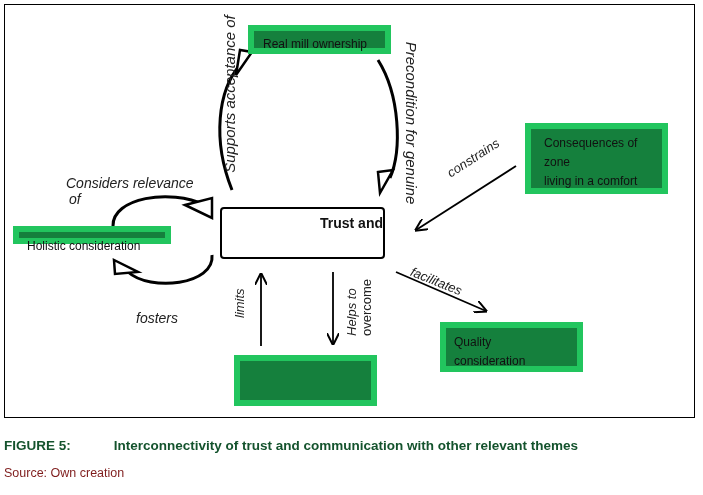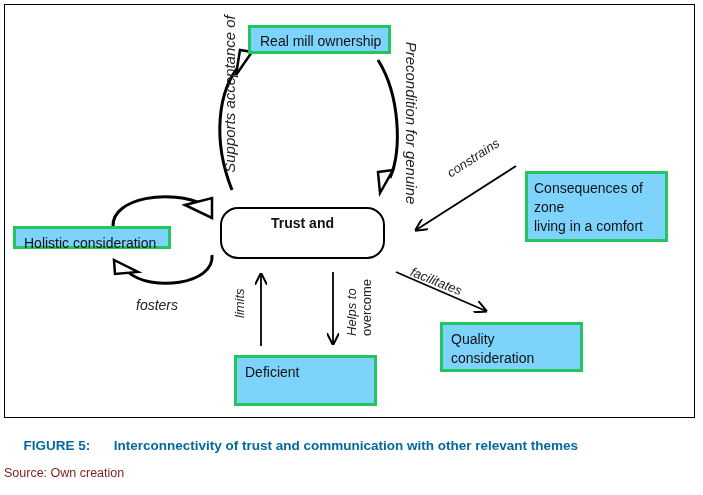--- a/index.html
+++ b/index.html
@@ -1,31 +1,31 @@
 <!DOCTYPE html>
 <html><head>
 <meta charset="utf-8">
 <style>
   html, body { margin: 0; padding: 0; background: #ffffff; }
   body { width: 703px; height: 495px; position: relative; overflow: hidden;
          font-family: "Liberation Sans", sans-serif; color: #111; }
   .frame { position: absolute; left: 4px; top: 4px; width: 691px; height: 414px;
            border: 1.5px solid #000; box-sizing: border-box; }
   svg.dia { position: absolute; left: 0; top: 0; }
-  .box { position: absolute; border: 3px solid #22c55e; background: #7dd3fc;
-         box-sizing: border-box; font-size: 14px; line-height: 19px; color: #111; }
+  .box { position: absolute; border: 6px solid #22c55e; background: #15803d;
+         box-sizing: border-box; font-size: 12px; line-height: 19px; color: #111; }
   .box span { display: block; }
   .center { position: absolute; left: 220px; top: 207px; width: 165px; height: 52px;
-            border: 2.5px solid #000; border-radius: 18px; box-sizing: border-box;
-            text-align: center; font-weight: bold; font-size: 14px; line-height: 20px;
+            border: 2.5px solid #000; border-radius: 4px; box-sizing: border-box;
+            text-align: right; font-weight: bold; font-size: 14px; line-height: 20px;
             padding-top: 4px; }
   .lbl { position: absolute; font-style: italic; font-size: 14px; color: #222;
          white-space: nowrap; line-height: 16px; }
   .caption { position: absolute; left: 4px; top: 438px; font-size: 13.5px; font-weight: bold;
-             color: #0369a1; text-align: center; }
+             color: #14532d; }
   .caption .fig { display: inline-block; width: 106px; }
   .source { position: absolute; left: 4px; top: 466px; font-size: 12.5px; color: #7f1d1d; }
 </style>
 </head>
 <body>
 
 <div class="frame"></div>
 
 <svg class="dia" width="703" height="495" viewBox="0 0 703 495">
   <defs>
@@ -52,51 +52,52 @@
 
   <line x1="333" y1="272" x2="333" y2="344" stroke="#000" stroke-width="1.8" marker-end="url(#ah)"></line>
 
   <line x1="396" y1="272" x2="486" y2="311" stroke="#000" stroke-width="1.8" marker-end="url(#ah)"></line>
 </svg>
 
 <div class="box" style="left:248px; top:25px; width:143px; height:29px; padding:4px 0 0 9px;">
   <span>Real mill ownership</span>
 </div>
 
-<div class="box" style="left:13px; top:226px; width:158px; height:17px; padding:5px 0 12px 8px;">
+<div class="box" style="left:13px; top:226px; width:158px; height:17px; padding:5px 0 1px 8px;">
   <span>Holistic consideration</span>
 </div>
 
 <div class="center">
   <span>Trust and</span><br>
 </div>
 
-<div class="box" style="left:525px; top:123px; width:143px; height:71px; padding:5px 0 0 6px;margin-top:48px;">
+<div class="box" style="left:525px; top:123px; width:143px; height:71px; padding:5px 0 0 13px;">
   <span>Consequences of</span>
   <span>zone</span>
   <span>living in a comfort</span>
 </div>
 
 <div class="box" style="left:234px; top:355px; width:143px; height:51px; padding:5px 0 0 8px;">
-  <span>Deficient</span>
 </div>
 
 <div class="box" style="left:440px; top:322px; width:143px; height:50px; padding:5px 0 0 8px;">
   <span>Quality</span>
   <span>consideration</span>
 </div>
 
 <div class="lbl" style="left:140px; top:86px; transform:rotate(-90deg); transform-origin:center; font-size:15px; width:180px; text-align:center;">Supports acceptance of</div>
 
 <div class="lbl" style="left:321px; top:115px; transform:rotate(90deg); transform-origin:center; font-size:15px; width:180px; text-align:center;">Precondition for genuine</div>
 
 <div class="lbl" style="left:66px; top:175px;">
+  <span style="display:block;">Considers relevance</span>
+  <span style="display:block; padding-left:3px;">of</span>
 </div>
 
-<div class="lbl" style="left:136px; top:297px;">fosters</div>
+<div class="lbl" style="left:136px; top:310px;">fosters</div>
 
 <div class="lbl" style="left:453px; top:165px; transform:rotate(-33deg); transform-origin:left bottom; font-size:13px;">constrains</div>
 
 <div class="lbl" style="left:232px; top:318px; transform:rotate(-90deg); transform-origin:left top; font-size:13px;">limits</div>
 
 <div class="lbl" style="left:344px; top:336px; transform:rotate(-90deg); transform-origin:left top; font-size:13px; line-height:15px;">
   <span style="display:block;">Helps to</span>
   <span style="display:block; font-style:normal;">overcome</span>
 </div>
 

